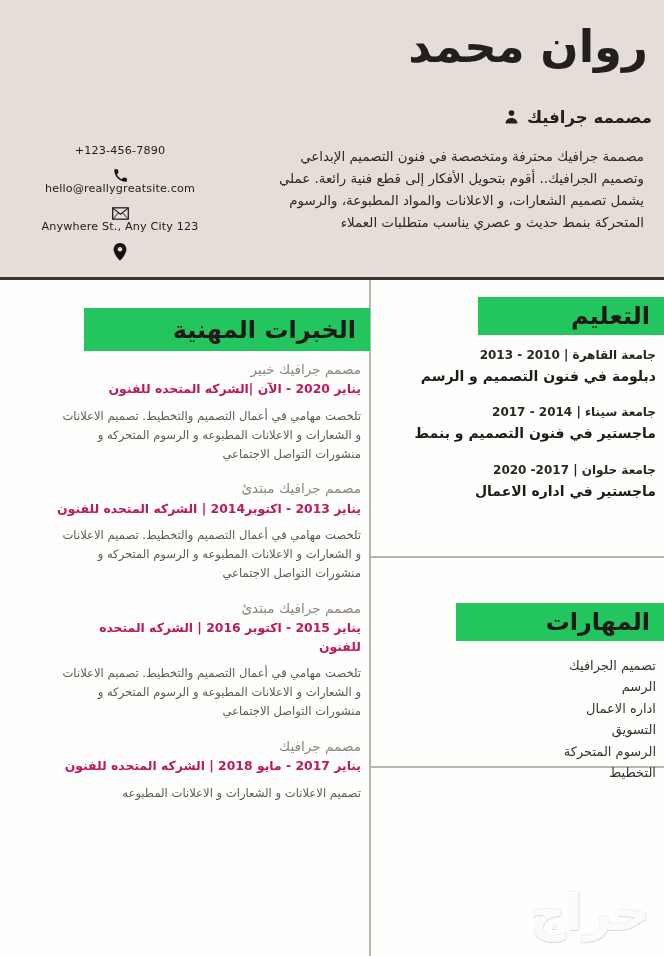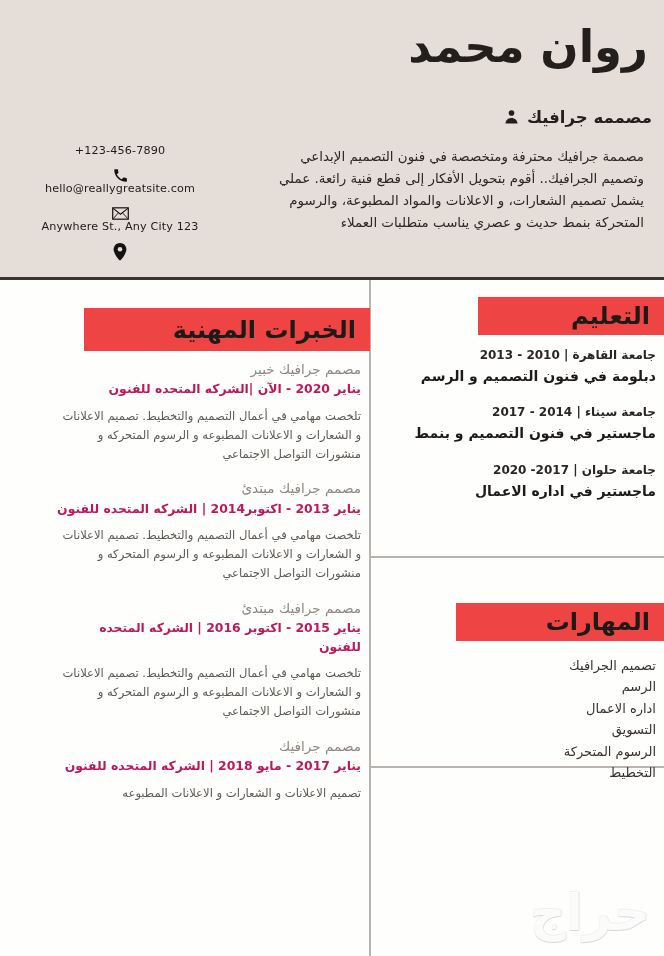--- a/index.html
+++ b/index.html
@@ -128,21 +128,21 @@
     position: absolute;
     height: 1.5px;
     background: #b9b4b0;
   }
   #hrule-edu  { left: 371px; top: 556px;  width: 293px; }
   #hrule-skl  { left: 371px; top: 766px;  width: 293px; }
 
   
   .bar {
     position: absolute;
-    background: #ef4444;
+    background: #22c55e;
     display: flex;
     align-items: center;
     justify-content: flex-start;
     direction: rtl;
   }
   .bar-title {
     font-size: 24px;
     font-weight: 700;
     color: #1d1a18;
     padding-right: 14px;

